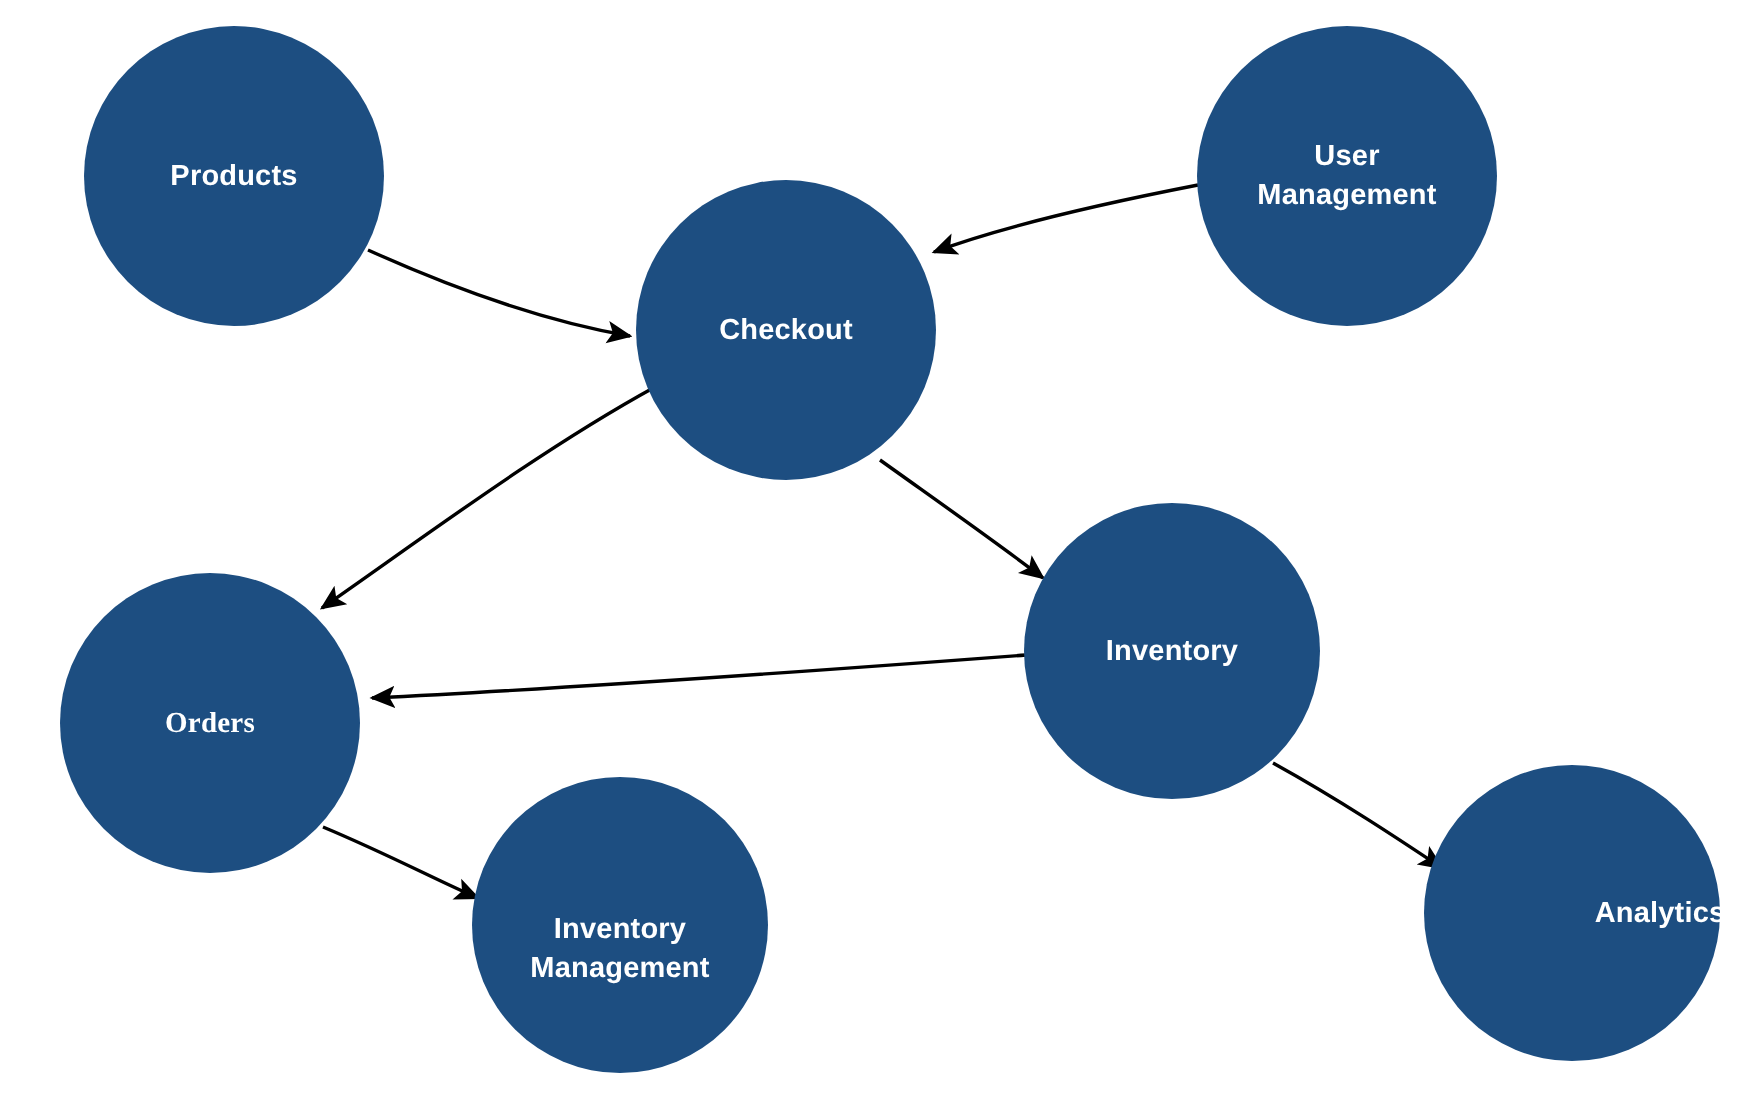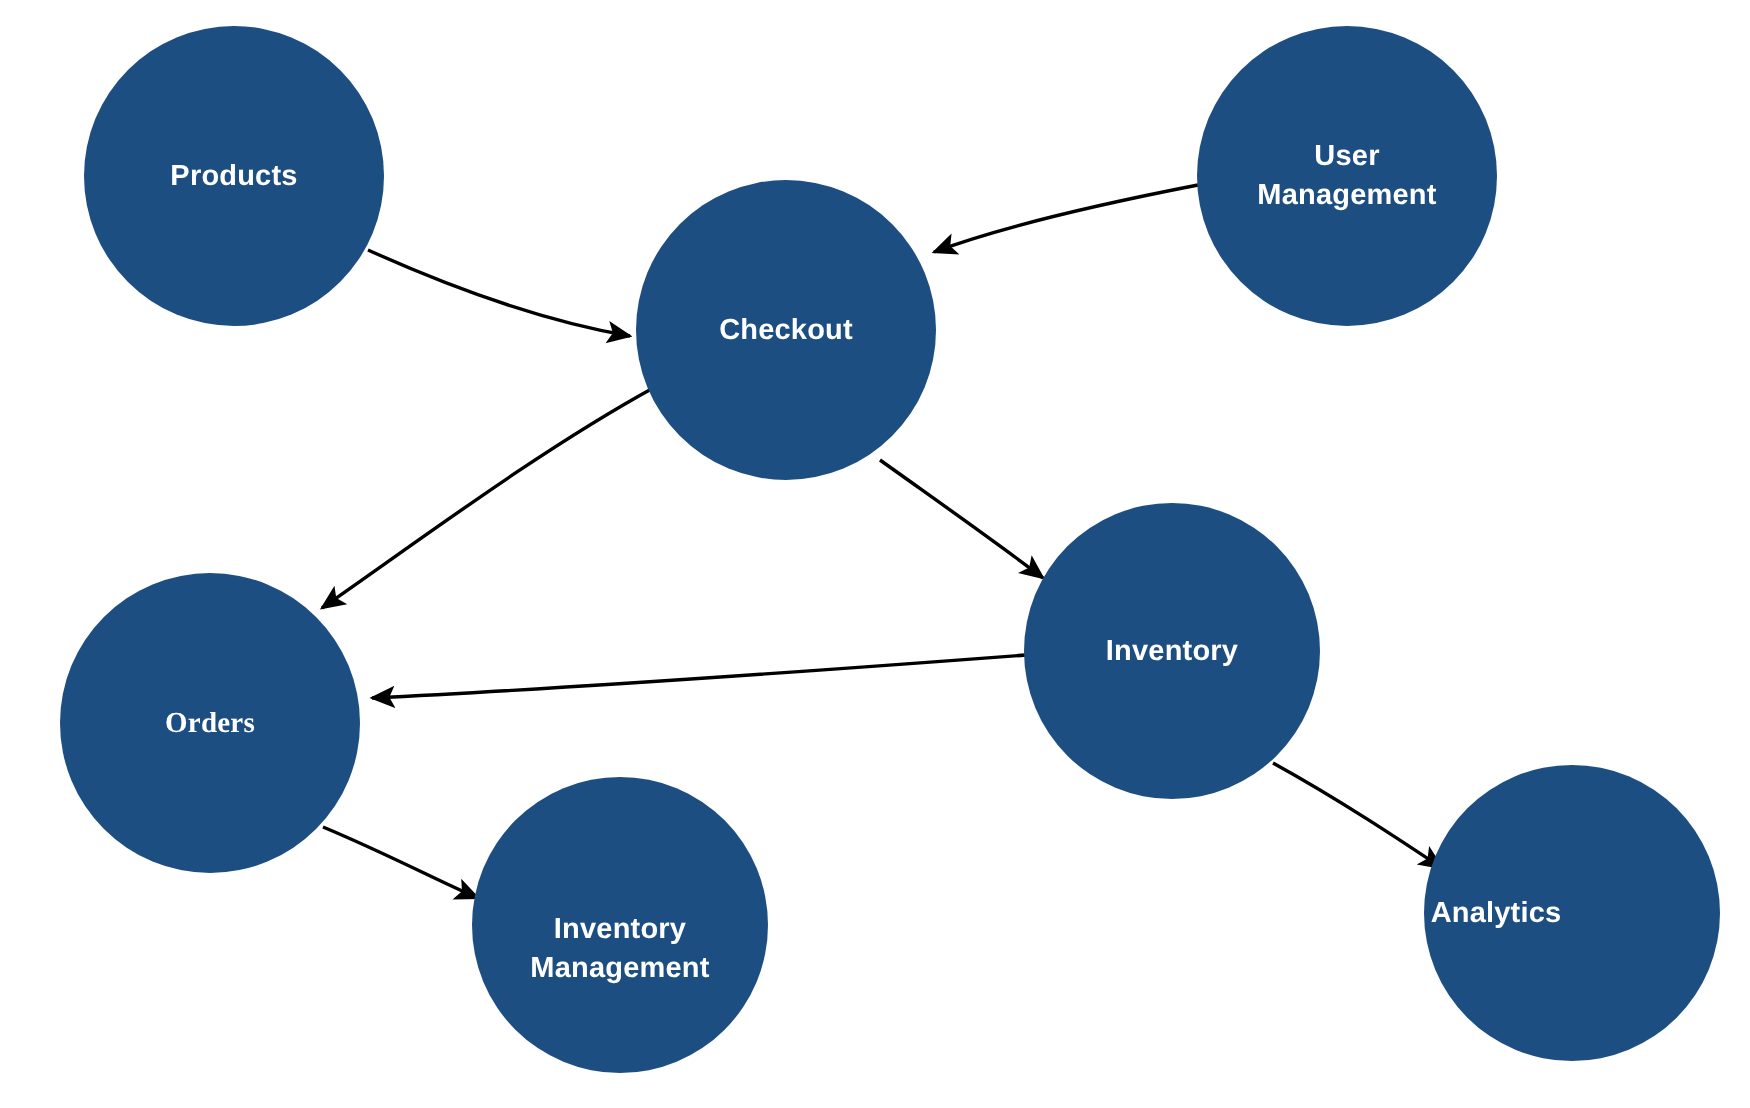--- a/index.html
+++ b/index.html
@@ -78,15 +78,15 @@
   </svg>
 
   <div class="node-label" style="left:234px;  top:176px;">Products</div>
   <div class="node-label" style="left:786px;  top:330px;">Checkout</div>
   <div class="node-label" style="left:1347px; top:176px;">User
 Management</div>
   <div class="node-label" style="left:210px;  top:723px;font-family:Liberation Serif, serif;">Orders</div>
   <div class="node-label" style="left:1172px; top:651px;">Inventory</div>
   <div class="node-label" style="left:620px;  top:949px;">Inventory
 Management</div>
-  <div class="node-label" style="left:1496px; top:913px;text-align:right;">Analytics</div>
+  <div class="node-label" style="left:1660px; top:913px;text-align:right;">Analytics</div>
 
 </div>
 
 </body></html>

